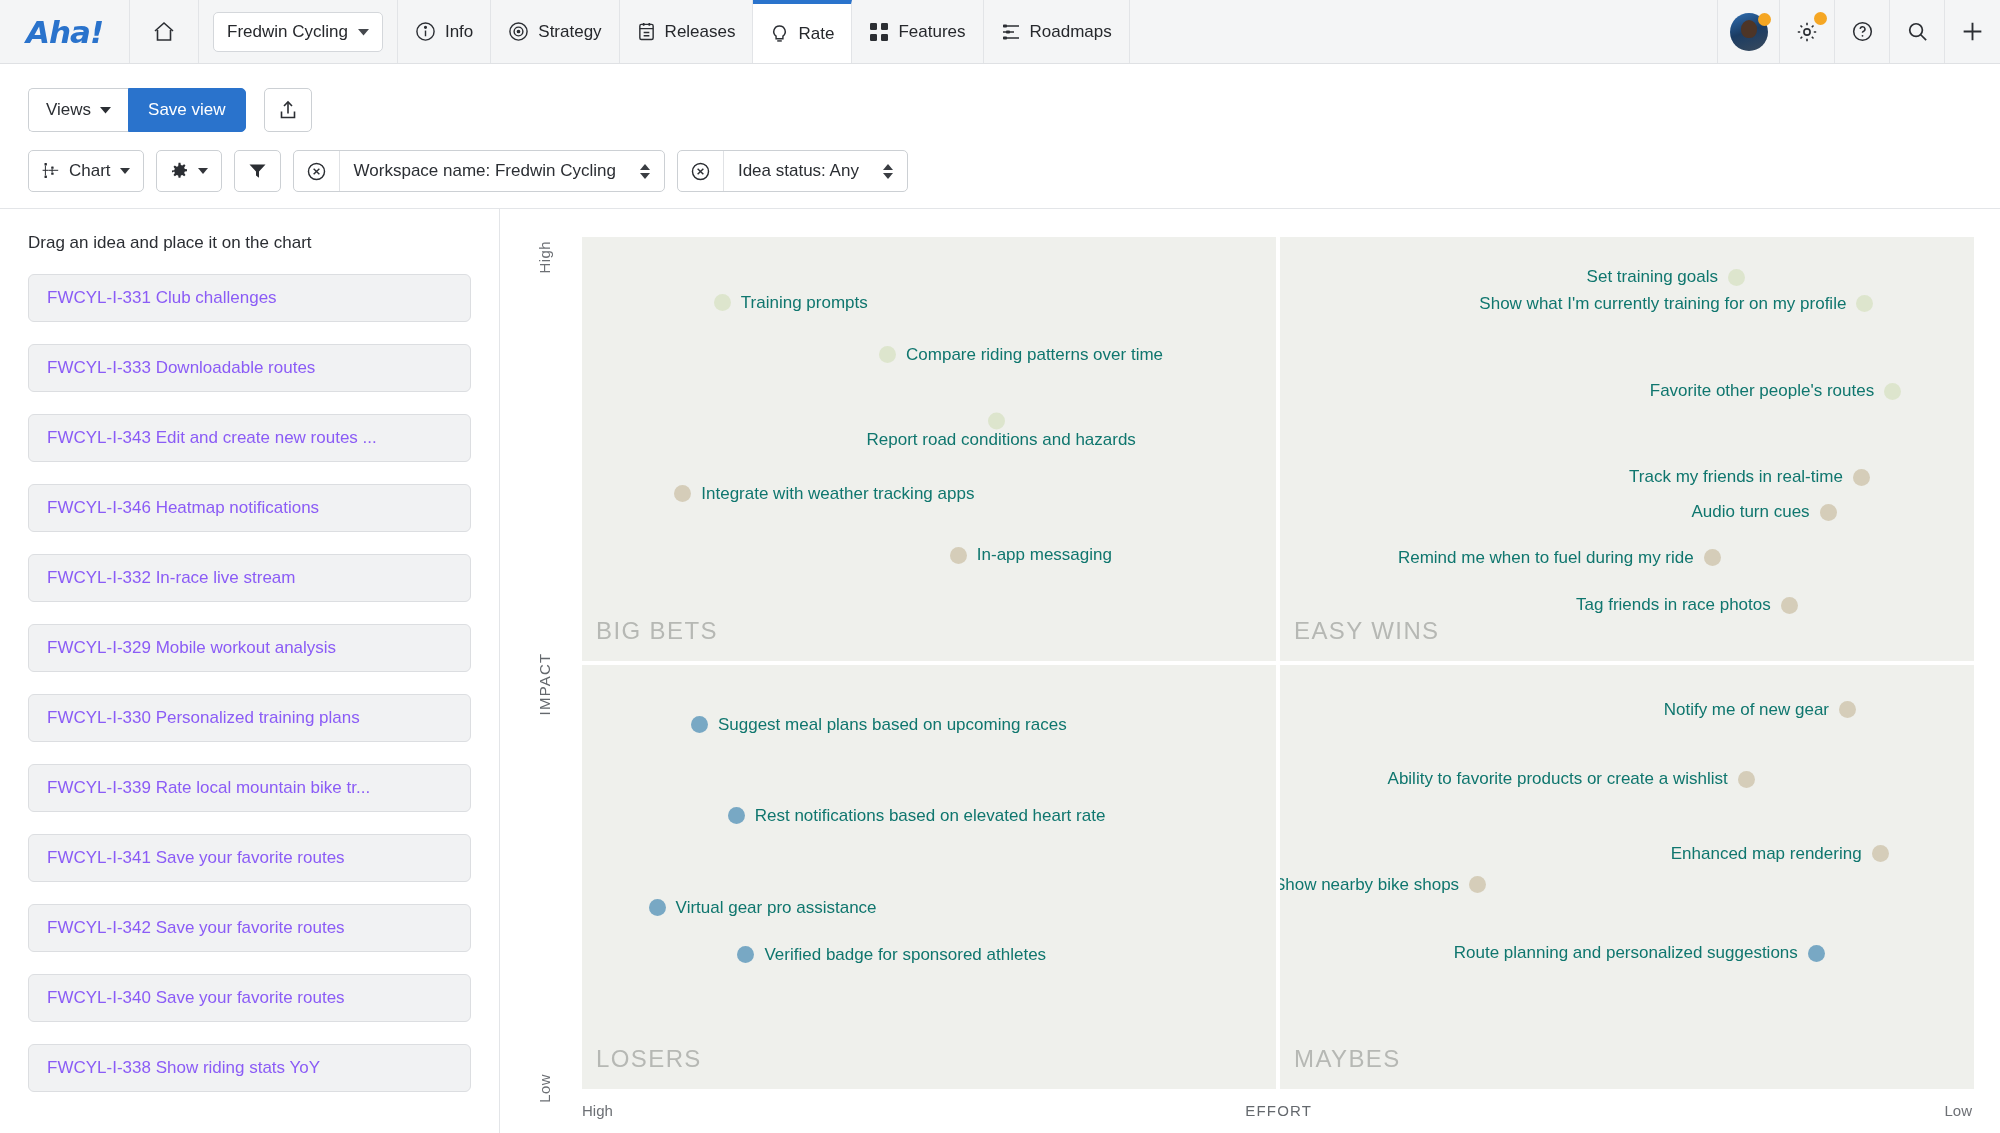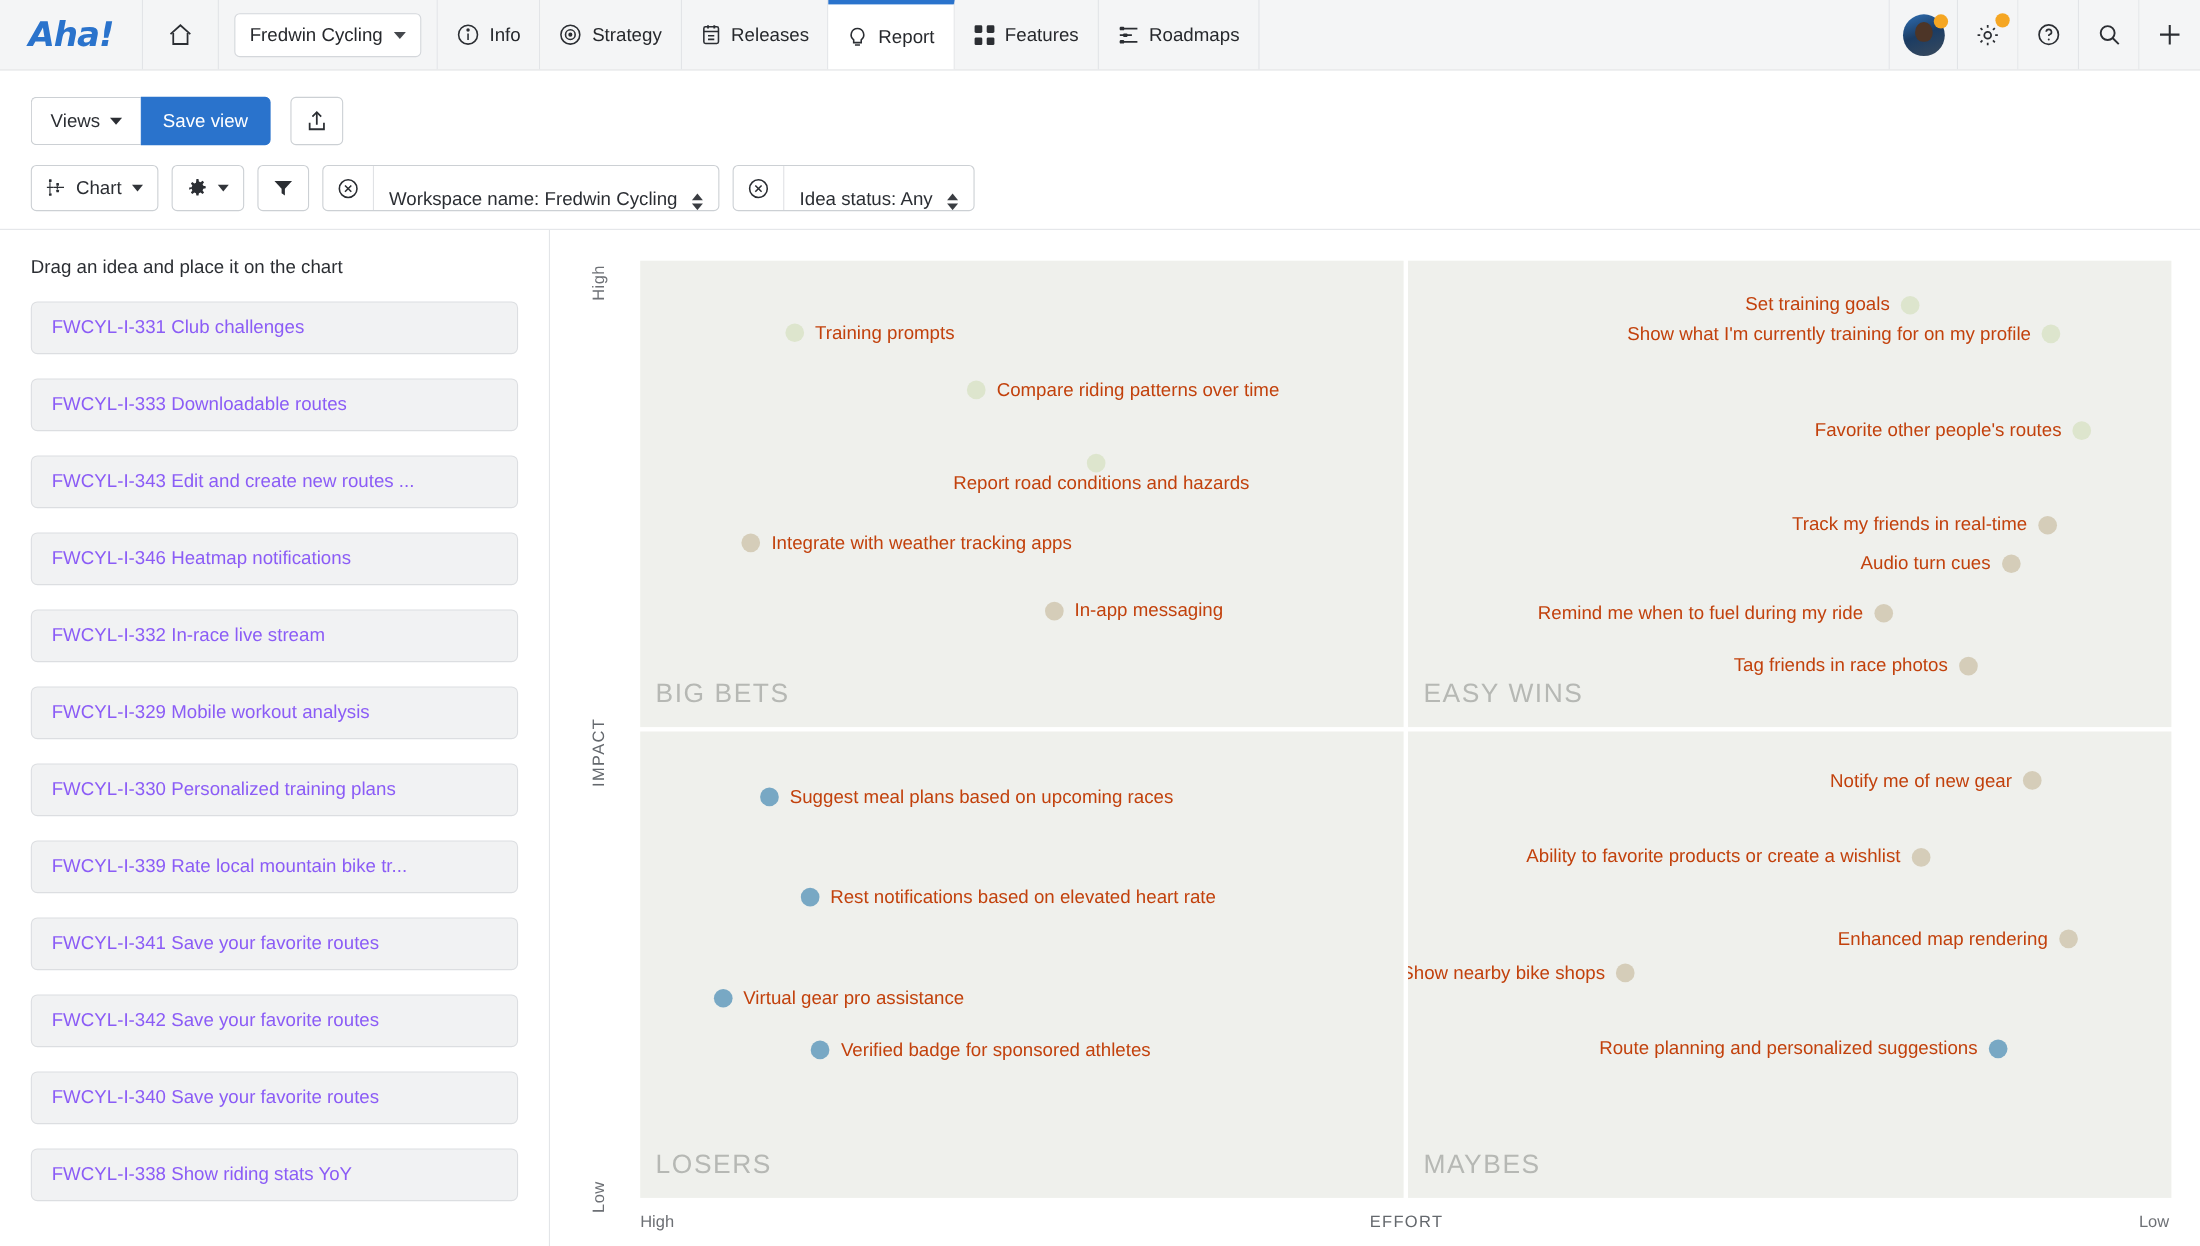--- a/index.html
+++ b/index.html
@@ -133,21 +133,21 @@
   .filter-chip {
     display: flex; align-items: stretch;
     border: 1px solid #ccd0d4; border-radius: 5px; background: #fff;
     height: 42px; overflow: hidden;
   }
   .chip-x {
     width: 46px; display: flex; align-items: center; justify-content: center;
     border-right: 1px solid #e0e2e5; cursor: pointer;
   }
   .chip-body {
-    display: flex; align-items: flex-end; gap: 13px;
+    display: flex; align-items: center; gap: 24px;
     padding: 0 14px; font-size: 17px; color: #2b2e33; cursor: pointer;
     white-space: nowrap;
   }
   .updown { display:flex; flex-direction:column; gap:3px; }
   .updown i { display:block; width:0;height:0;border-left:5px solid transparent;border-right:5px solid transparent;}
   .updown .up { border-bottom:6px solid #3a3d42; }
   .updown .dn { border-top:6px solid #3a3d42; }
 
   
   .body-wrap { display: flex; height: calc(1133px - 64px - 66px - 77px); }
@@ -208,21 +208,21 @@
   .quad-label {
     position: absolute; bottom: 16px; left: 14px;
     font-size: 24px; color: #b6b8b4; letter-spacing: 1.4px;
     font-weight: 400;
   }
   .dot-item {
     position: absolute;
     display: flex; align-items: center;
     transform: translateY(-50%);
     white-space: nowrap;
-    font-size: 17px; color: #c2410c;
+    font-size: 17px; color: #0f766e;
     cursor: pointer;
   }
   .dot-item.right { flex-direction: row-reverse; }
   .dot {
     width: 17px; height: 17px; border-radius: 50%;
     flex: 0 0 17px;
   }
   .dot-item.left .dot { margin-right: 10px; }
   .dot-item.right .dot { margin-left: 10px; }
 
@@ -296,21 +296,21 @@
     <span>Releases</span>
   </div>
 
   <div class="nav-cell active">
     <span>
       <svg width="19" height="22" viewBox="0 0 20 22" fill="none" stroke="#2b2e33" stroke-width="1.5">
         <path d="M10 2.5a6 6 0 0 0-3.6 10.8V16h7.2v-2.7A6 6 0 0 0 10 2.5z"></path>
         <path d="M7.6 18.3h4.8"></path>
       </svg>
     </span>
-    <span>Report</span>
+    <span>Rate</span>
   </div>
 
   <div class="nav-cell">
     <span>
       <svg width="20" height="20" viewBox="0 0 20 20" fill="#2b2e33">
         <rect x="1" y="1" width="7" height="7" rx="1.3"></rect>
           <rect x="12" y="1" width="7" height="7" rx="1.3"></rect>
         <rect x="1" y="12" width="7" height="7" rx="1.3"></rect>
           <rect x="12" y="12" width="7" height="7" rx="1.3"></rect>
       </svg>

